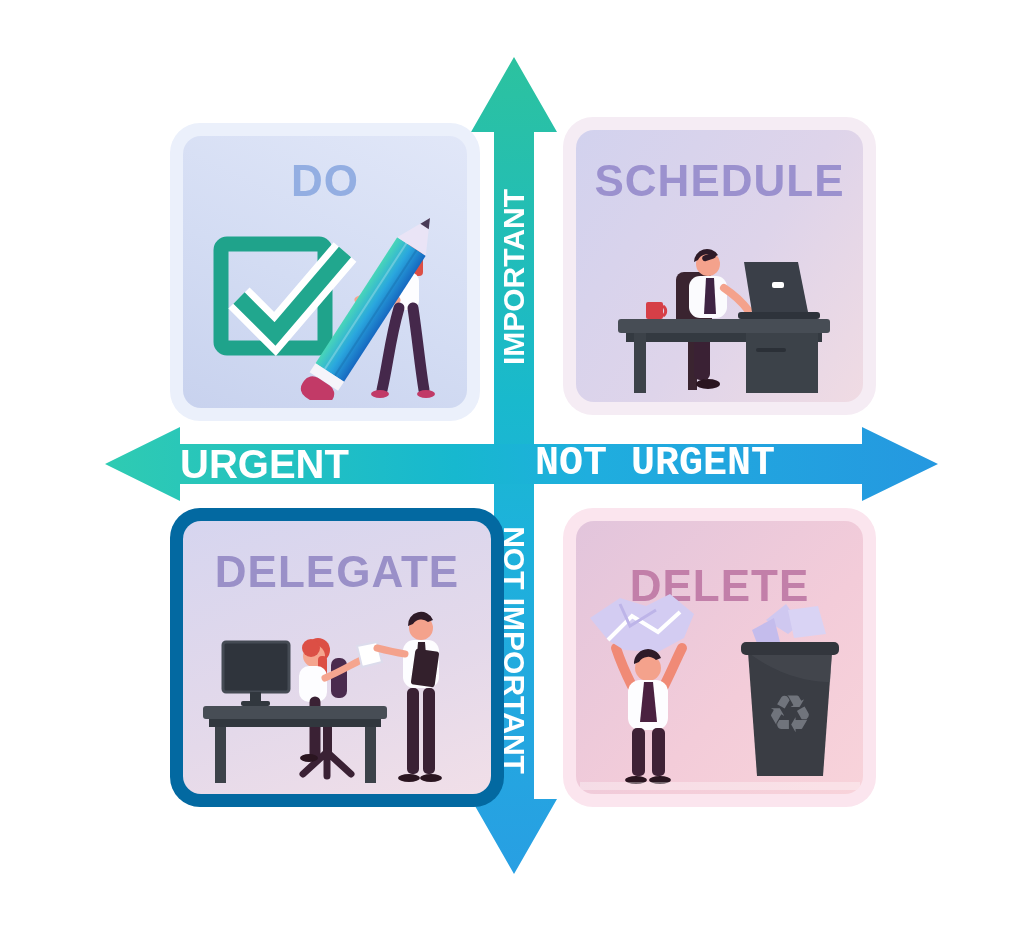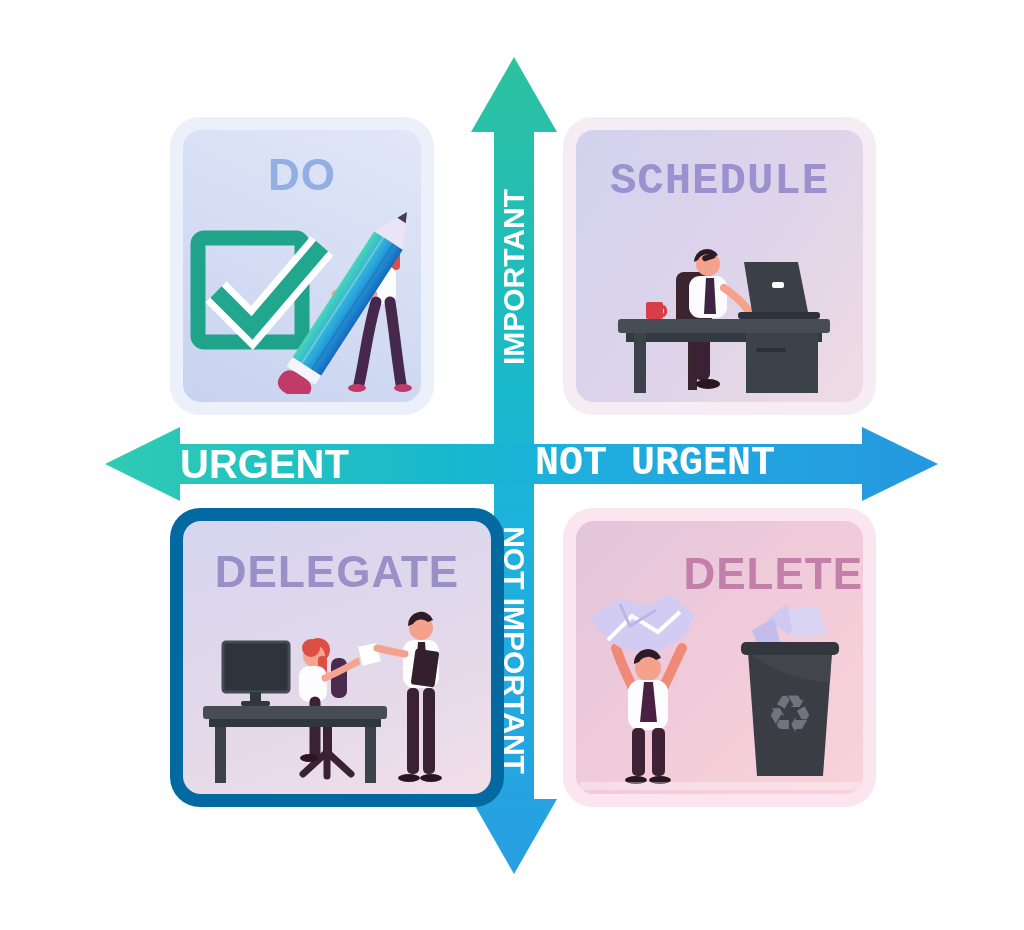--- a/index.html
+++ b/index.html
@@ -3,37 +3,37 @@
 <meta charset="utf-8">
 <style>
   html,body{margin:0;padding:0;background:#ffffff;}
   .canvas{
     position:relative;width:1024px;height:930px;background:#ffffff;overflow:hidden;
     font-family:"Liberation Sans",sans-serif;
   }
   
   .quad{position:absolute;border-radius:30px;padding:13px;box-sizing:border-box;}
   .quad-inner{position:relative;width:100%;height:100%;border-radius:18px;overflow:hidden;}
-  .quad-do{left:170px;top:117px;width:264px;height:298px;background:#ebf0fb;}
+  .quad-do{left:170px;top:123px;width:310px;height:298px;background:#ebf0fb;}
   .quad-do .quad-inner{background:linear-gradient(205deg,#e1e7f8 0%,#d3dcf3 55%,#c8d2ee 100%);}
   .quad-schedule{left:563px;top:117px;width:313px;height:298px;background:#f5ecf4;}
   .quad-schedule .quad-inner{background:linear-gradient(125deg,#d2d2ee 0%,#ded4ea 55%,#f0dbe3 100%);}
   .quad-delegate{left:170px;top:508px;width:334px;height:299px;background:#0369a1;}
   .quad-delegate .quad-inner{background:linear-gradient(160deg,#d6d5ef 0%,#e4d9ea 60%,#f1dfe8 100%);}
   .quad-delete{left:563px;top:508px;width:313px;height:299px;background:#fbe5ee;}
   .quad-delete .quad-inner{background:linear-gradient(135deg,#e2c5dc 0%,#f3ccd9 60%,#f8d3da 100%);}
 
   .quad-title{
     position:absolute;top:20px;left:0;width:100%;text-align:center;
     font-weight:bold;font-size:44px;letter-spacing:1px;
   }
   .quad-do .quad-title{color:#93aee2;}
-  .quad-schedule .quad-title{top:26px;color:#9b91ce;font-family:Liberation Mono, monospace;}
+  .quad-schedule .quad-title{top:26px;color:#9b91ce;}
   .quad-delegate .quad-title{top:26px;color:#9a90c8;}
-  .quad-delete .quad-title{top:28px;color:#c27fa9;text-align:right;}
+  .quad-delete .quad-title{top:40px;color:#c27fa9;}
 
   .illus{position:absolute;left:50%;transform:translateX(-50%);}
   .illus-do{bottom:8px;}
   .illus-schedule{bottom:6px;}
   .illus-delegate{bottom:6px;}
   .illus-delete{bottom:4px;}
 
   
   .axes{position:absolute;left:0;top:0;pointer-events:none;}
   .axis-label{

